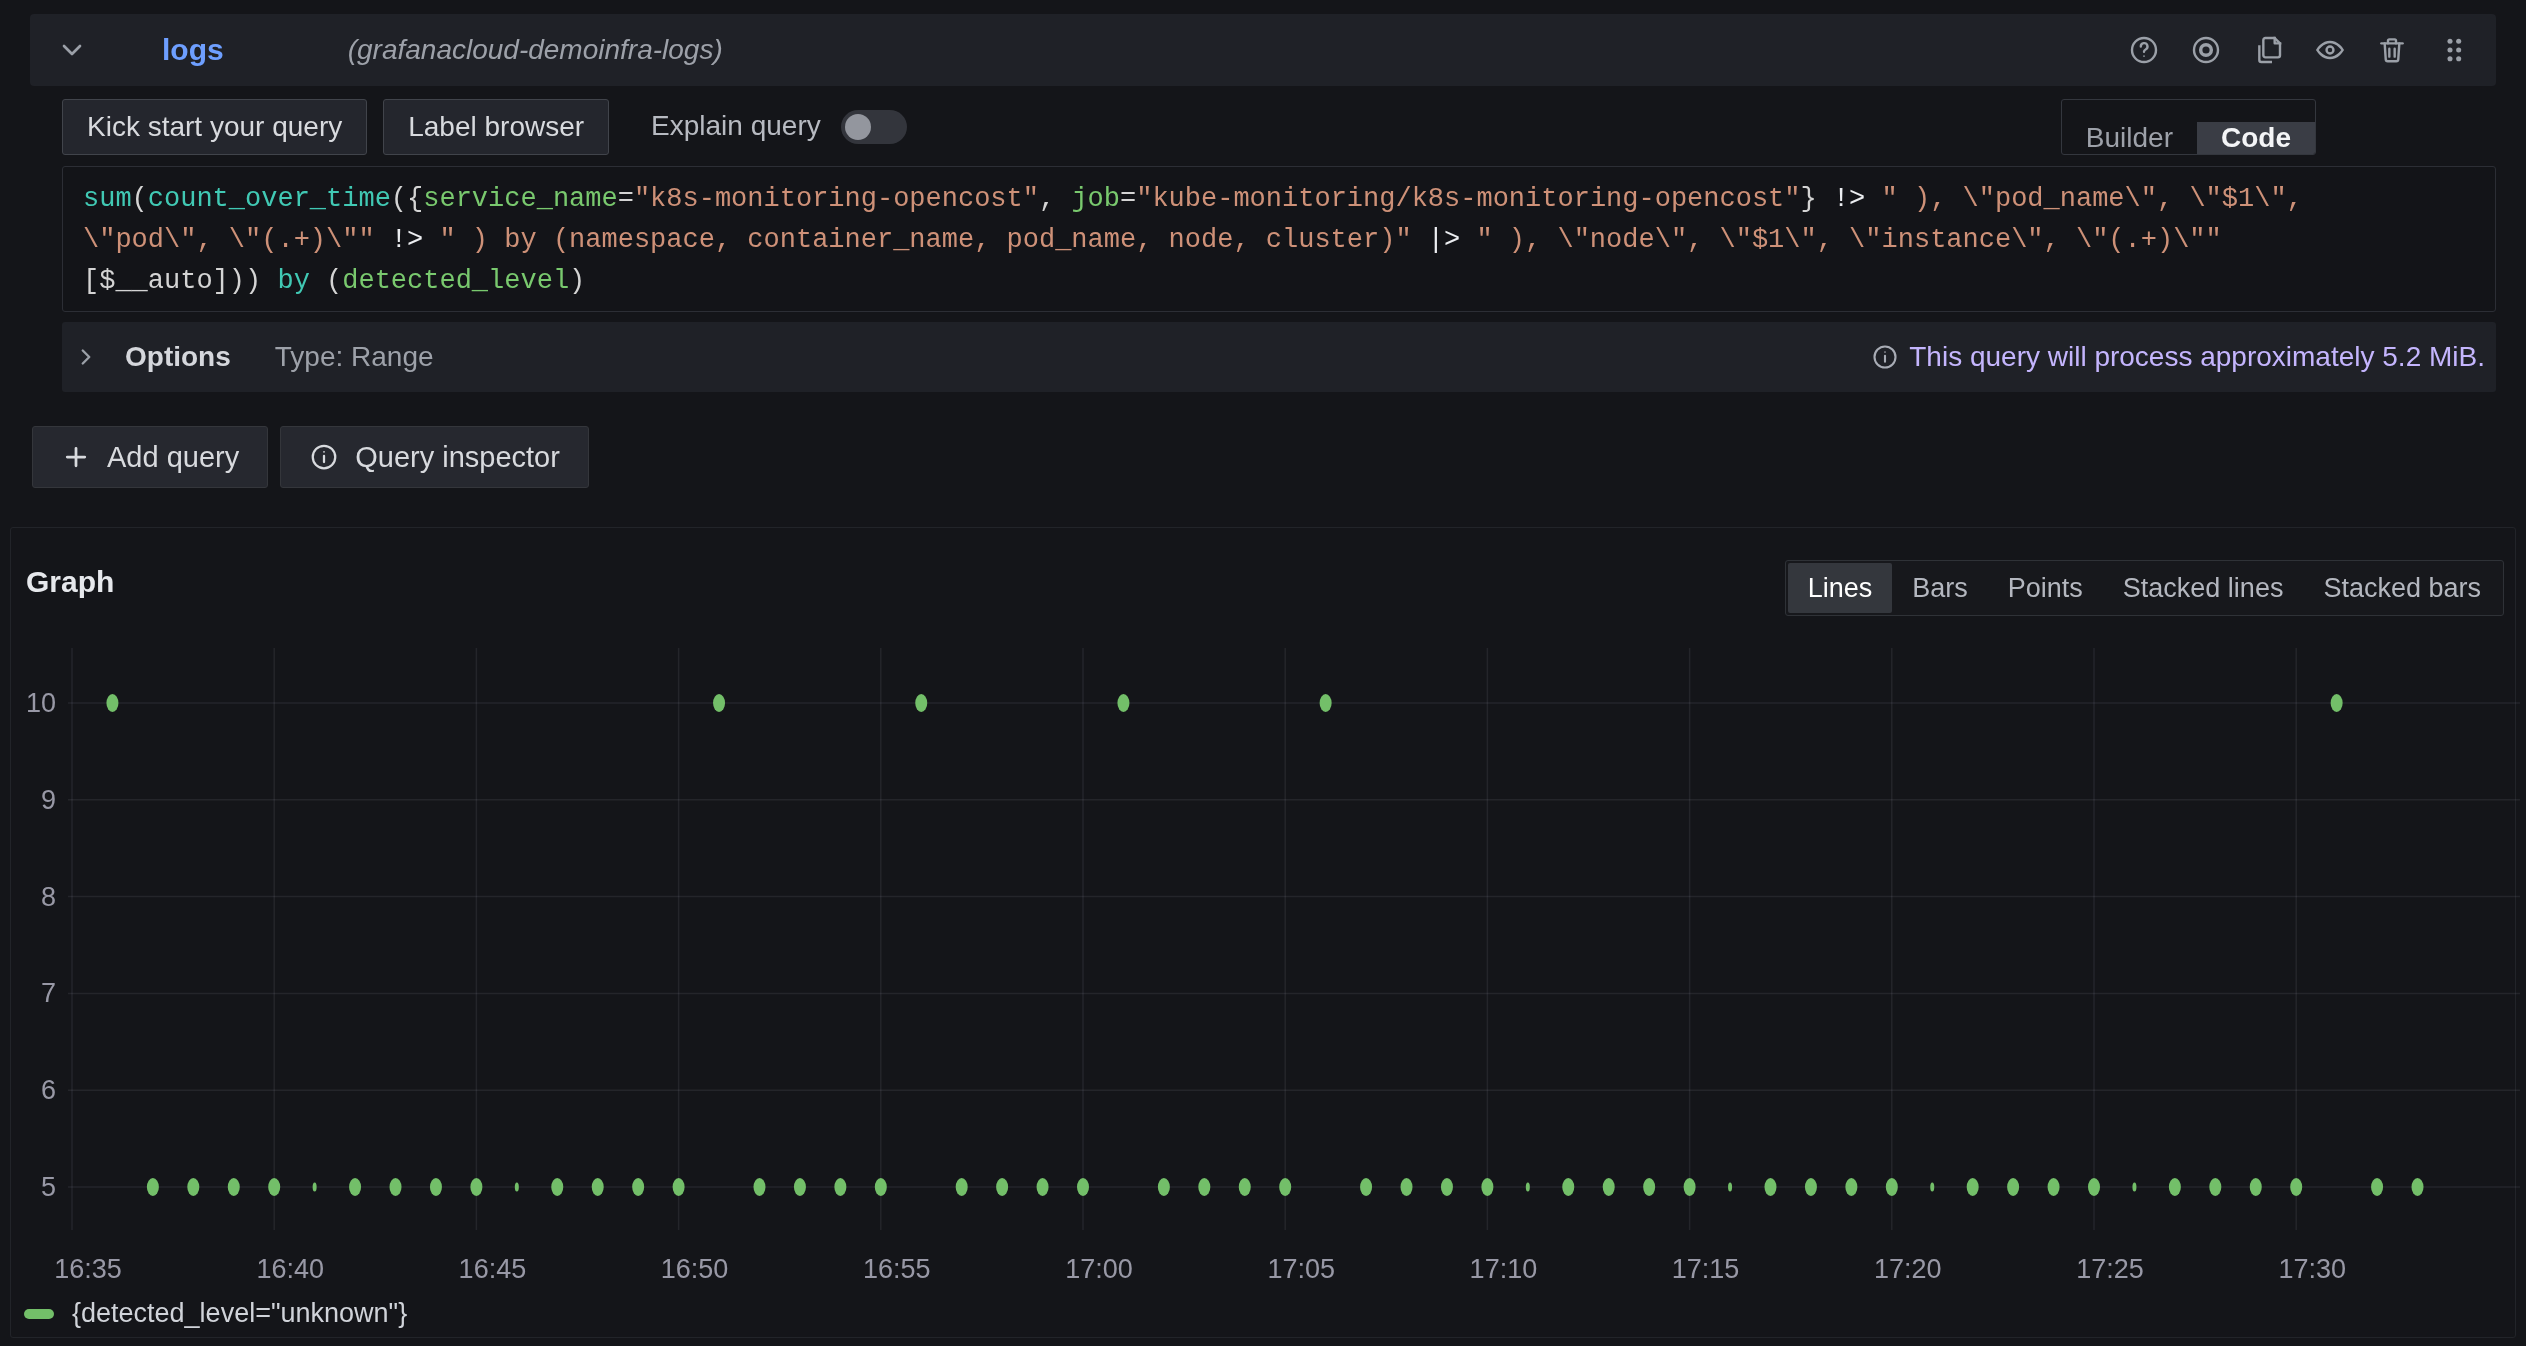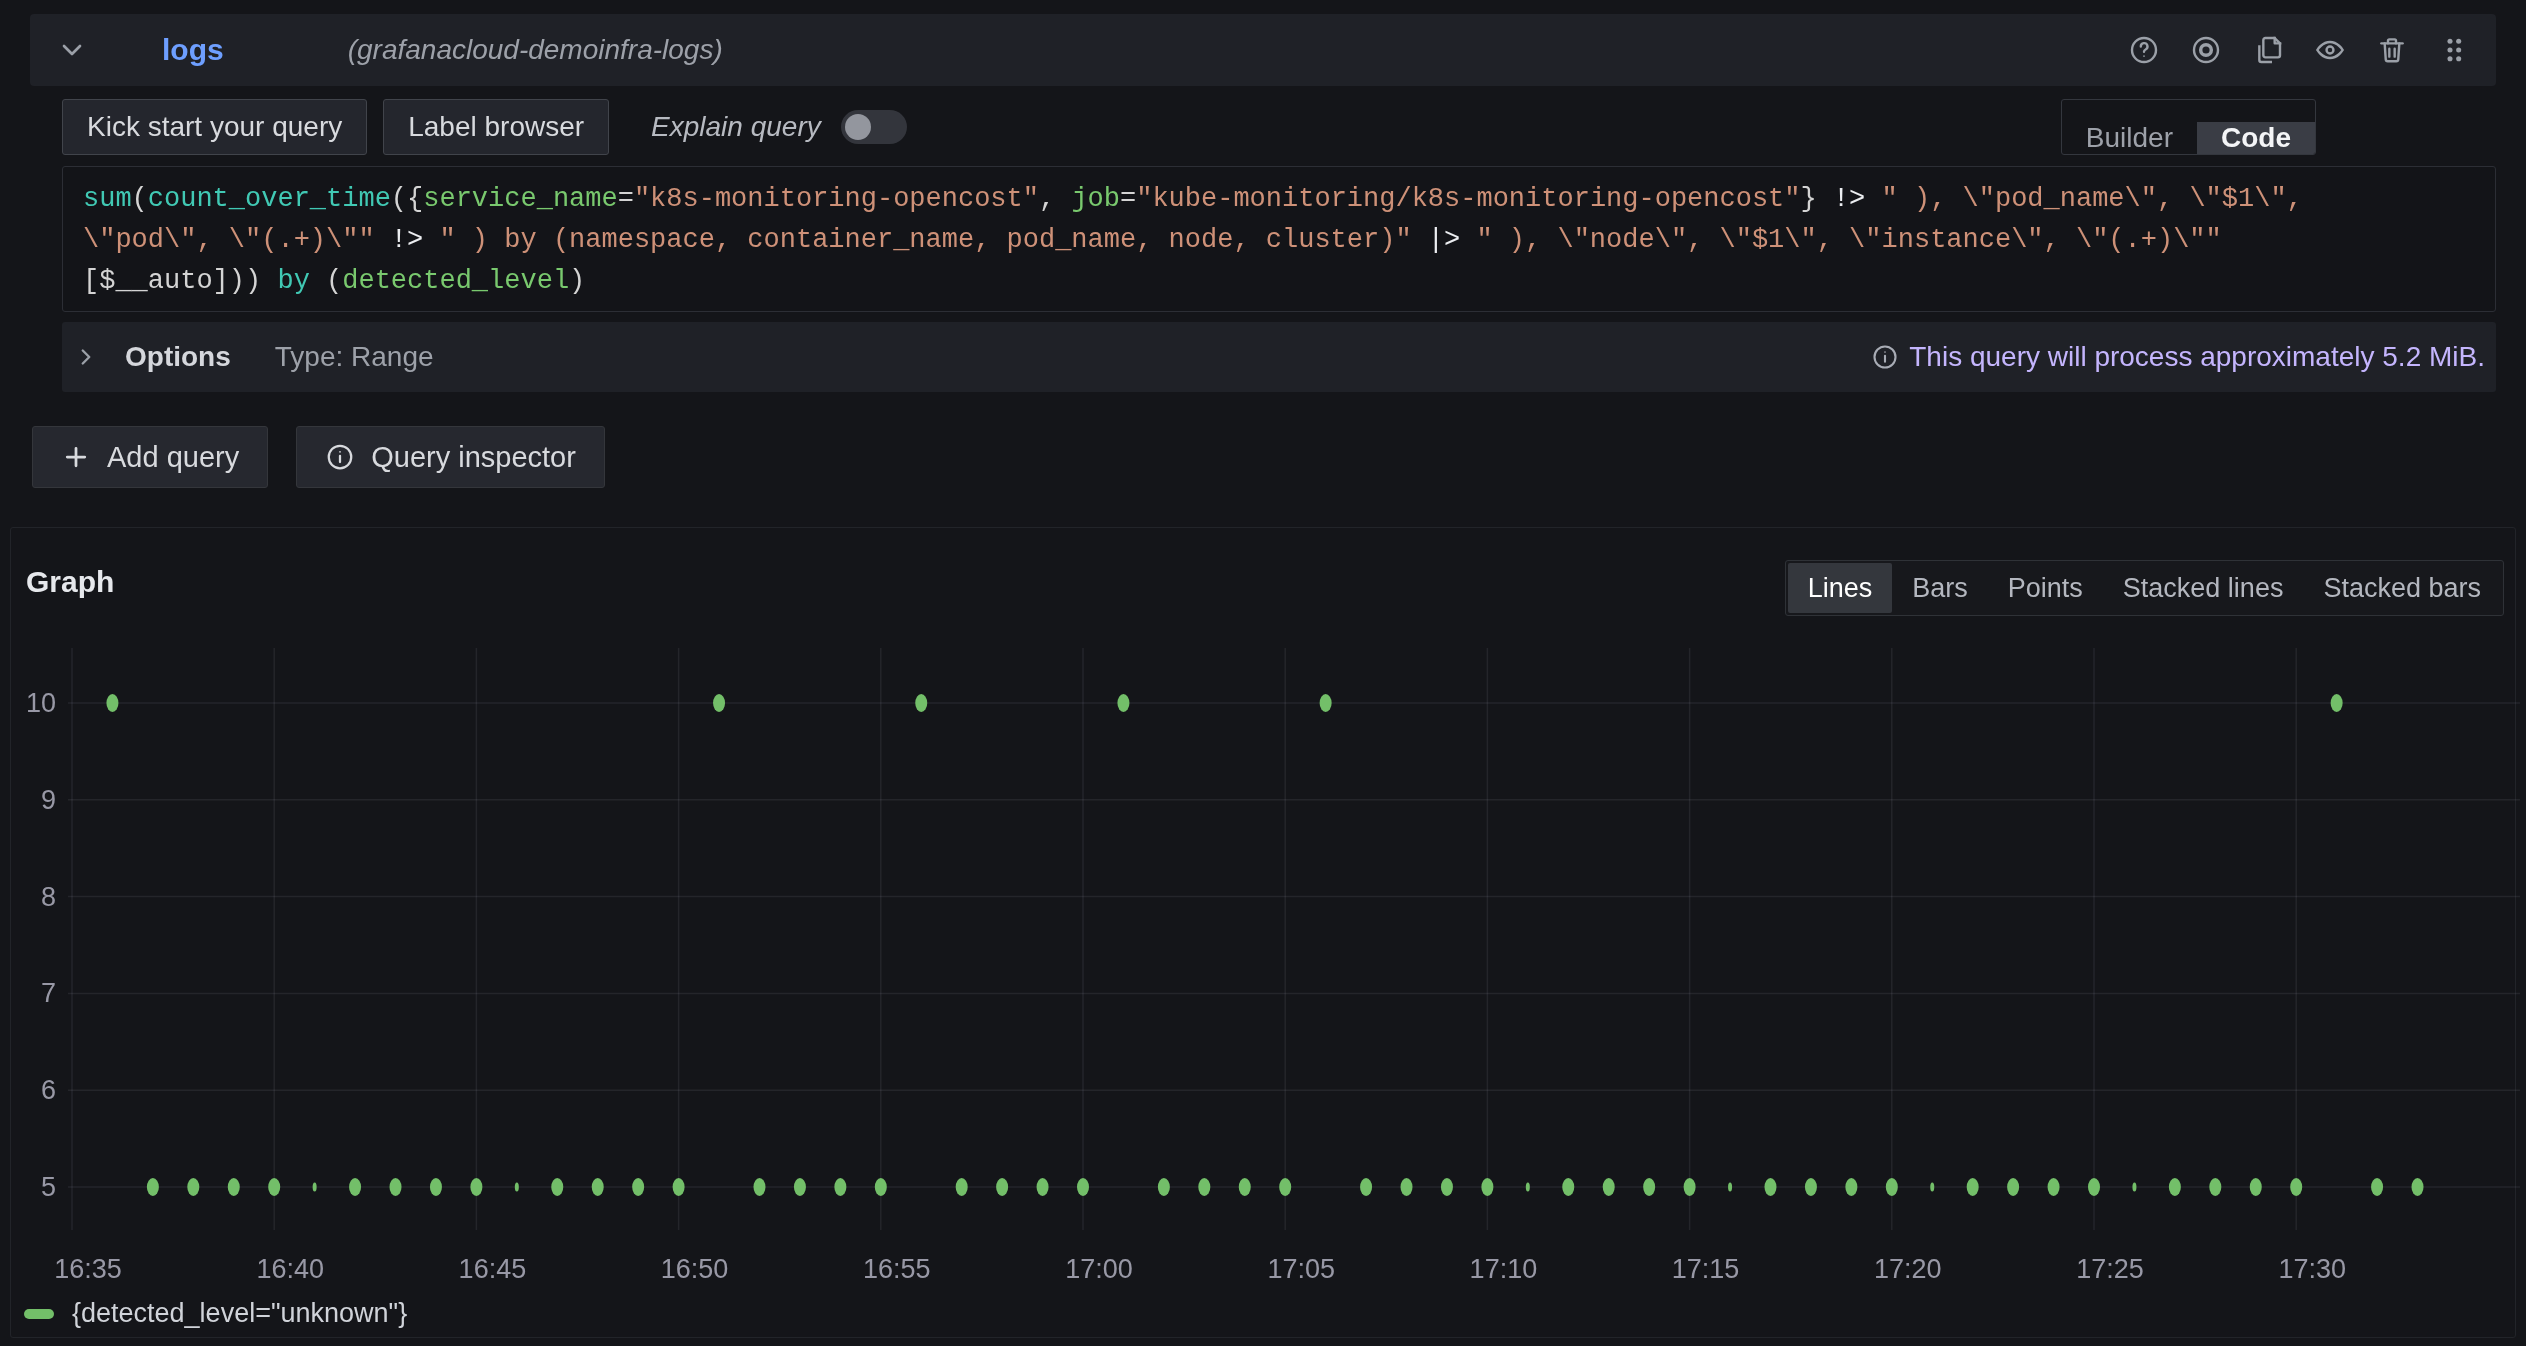--- a/index.html
+++ b/index.html
@@ -18,21 +18,21 @@
   .icon svg { width:100%; height:100%; }
   .hdr-actions { display:flex; align-items:center; gap:30px; }
   .hdr-actions .icon { cursor:pointer; }
 
   
   .toolbar { left:62px; top:98px; width:2254px; height:58px; display:flex; align-items:center; }
   .btn { background:#24262d; border:1px solid #41444b; border-radius:3px; height:56px;
          display:inline-flex; align-items:center; padding:0 24px; font-size:28px; font-weight:500;
          color:#d8dade; cursor:pointer; }
   .btn + .btn { margin-left:16px; }
-  .explain { display:flex; align-items:center; margin-left:42px;font-style:italic; }
+  .explain { display:flex; align-items:flex-start; margin-left:42px; }
   .explain .lbl { font-size:28px; color:#b7bac1; }
   .switch { width:66px; height:34px; border-radius:17px; background:#33353c; margin-left:20px;
             position:relative; cursor:pointer; }
   .switch .knob { position:absolute; left:4px; top:4px; width:26px; height:26px; border-radius:50%;
                   background:#93969e; }
   .seg { margin-left:auto; display:flex; border:1px solid #34373e; border-radius:3px; height:56px;
          align-items:flex-end; overflow:hidden; }
   .seg .opt { display:flex; align-items:center; padding:0 24px; font-size:28px; color:#9da1a9;
               cursor:pointer; }
   .seg .opt.sel { background:#3a3d45; color:#f4f5f7; font-weight:700; }
@@ -50,21 +50,21 @@
 
   
   .optrow { left:62px; top:322px; width:2434px; height:70px; background:#1f2127; border-radius:3px;
             display:flex; align-items:center; padding:0 11px; }
   .optrow .optlabel { font-size:28px; font-weight:700; color:#d5d7dc; margin-left:26px; }
   .optrow .opttype { font-size:28px; color:#9da1a9; margin-left:44px; }
   .optrow .note { margin-left:auto; display:flex; align-items:center; gap:10px; color:#c4b5fd;
                   font-size:28px; }
 
   
-  .actrow { left:32px; top:426px; display:flex; gap:28px;border-radius:8px; }
+  .actrow { left:32px; top:426px; display:flex; gap:12px;border-radius:8px; }
   .actbtn { background:#26282f; border:1px solid #34363b; border-radius:3px; height:62px;
             display:inline-flex; align-items:center; gap:16px; padding:0 28px;
             font-size:29px; font-weight:500; color:#d8dade; cursor:pointer; }
 
   
   .gpanel { left:10px; top:527px; width:2506px; height:811px; border:1px solid #222429;
             border-radius:3px; }
   .gtitle { left:26px; top:565px; font-size:30px; font-weight:700; color:#e6e8ec; }
   .gmodes { right:22px; top:560px; display:flex; border:1px solid #2f3237; border-radius:3px;
             height:56px; align-items:center; padding:4px 2px; background:#17181c; }

